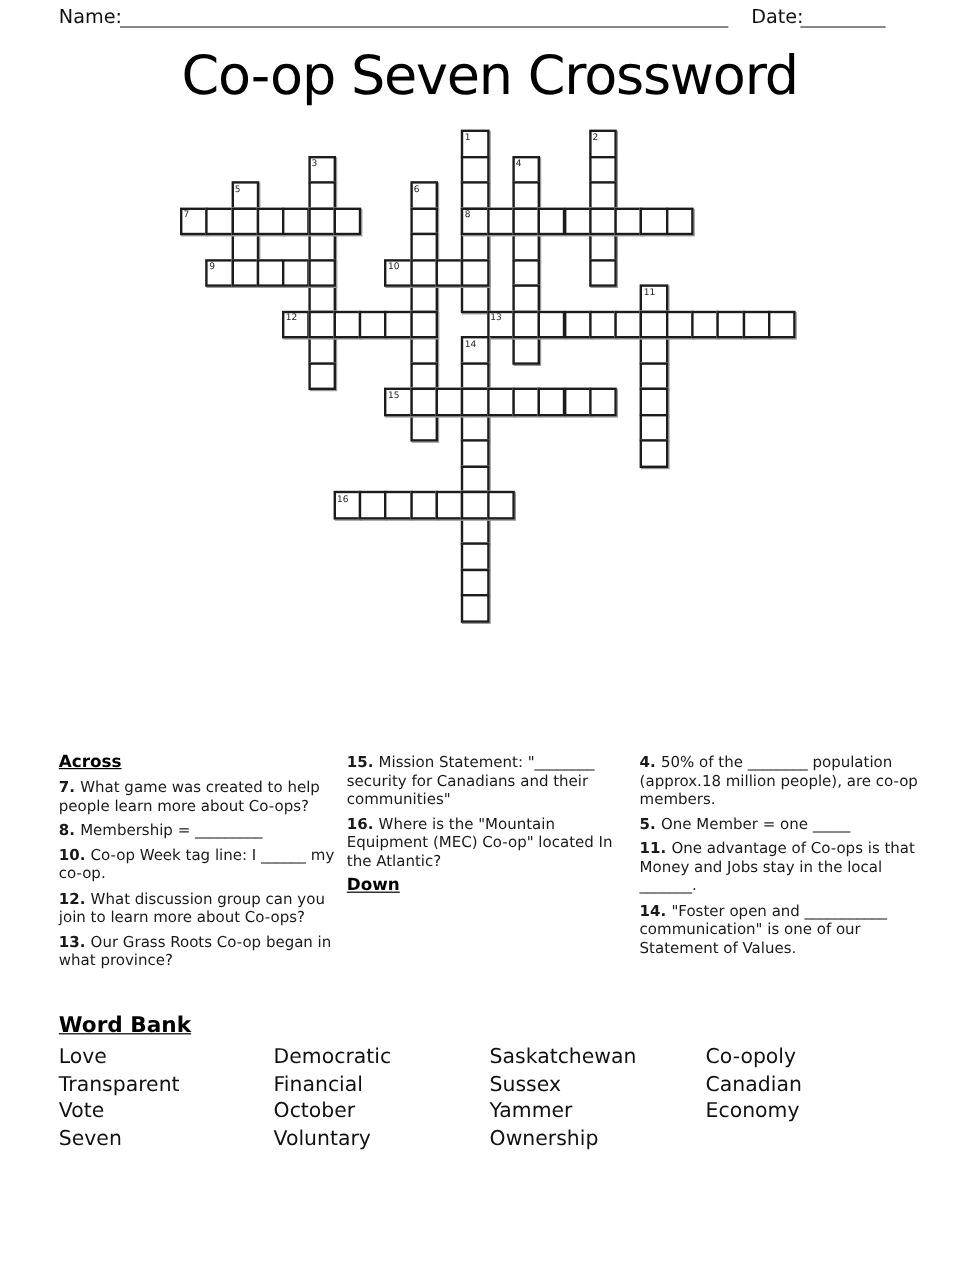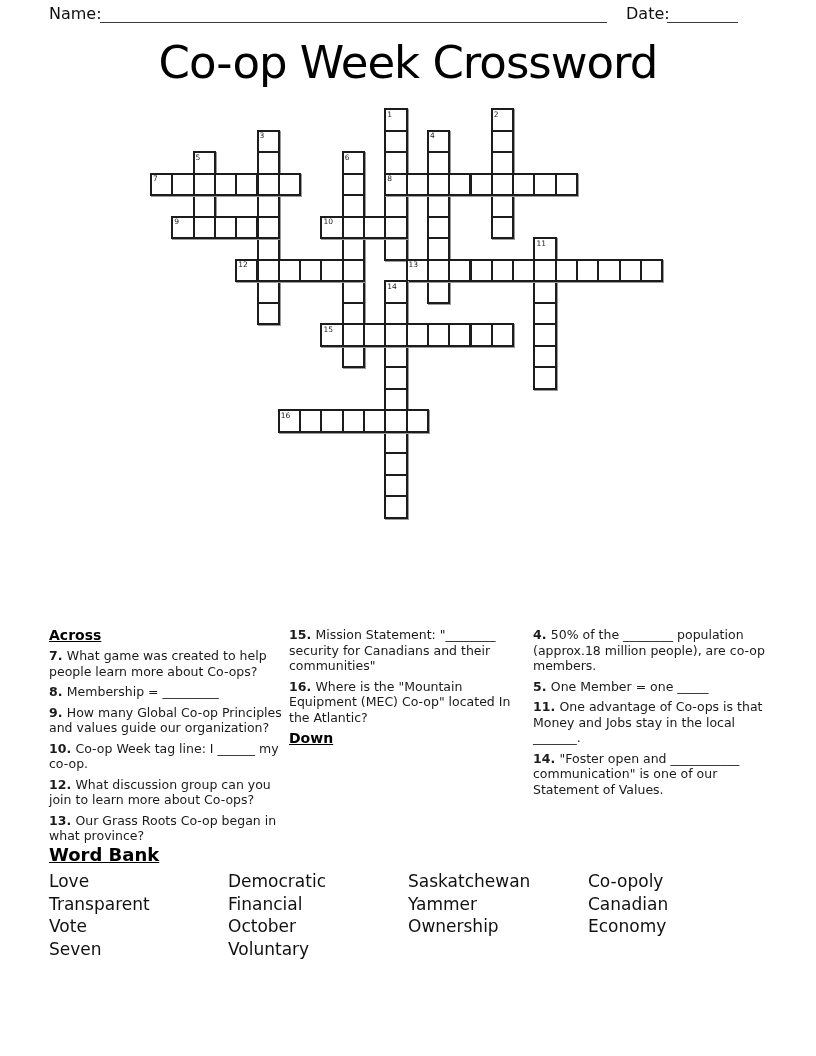--- a/index.html
+++ b/index.html
@@ -46,21 +46,21 @@
 </head>
 <body>
 
 <div>
 
   <span class="hdr-label" id="name-label">Name:</span>
   <div class="blank-line" id="name-line"></div>
   <span class="hdr-label" id="date-label">Date:</span>
   <div class="blank-line" id="date-line"></div>
 
-  <div class="title">Co-op Week Crossword</div>
+  <div class="title">Co-op Seven Crossword</div>
 
   <div id="grid">
       <div class="cell" style="left: 234.3px; top: 0px;"></div>
       <div class="cell" style="left: 234.3px; top: 21.5px;"></div>
       <div class="cell" style="left: 234.3px; top: 43px;"></div>
       <div class="cell" style="left: 234.3px; top: 64.5px;"></div>
       <div class="cell" style="left: 234.3px; top: 86px;"></div>
       <div class="cell" style="left: 234.3px; top: 107.5px;"></div>
       <div class="cell" style="left: 234.3px; top: 129px;"></div>
       <div class="cell" style="left: 340.8px; top: 0px;"></div>
@@ -193,21 +193,20 @@
       <span class="cellnum" style="left: 237.3px; top: 174.5px;">14</span>
       <span class="cellnum" style="left: 173.4px; top: 217.5px;">15</span>
       <span class="cellnum" style="left: 130.8px; top: 303.5px;">16</span>
     </div>
 
   <div class="clue-col" id="clue-col-1">
     <h3 class="section-heading">Across</h3>
     <div>
         <p class="clue"><b>7. </b><span>What game was created to help people learn more about Co-ops?</span></p>
         <p class="clue"><b>8. </b><span>Membership = _________</span></p>
-        <p class="clue"><b>9. </b><span>How many Global Co-op Principles and values guide our organization?</span></p>
         <p class="clue"><b>10. </b><span>Co-op Week tag line: I ______ my co-op.</span></p>
         <p class="clue"><b>12. </b><span>What discussion group can you join to learn more about Co-ops?</span></p>
         <p class="clue"><b>13. </b><span>Our Grass Roots Co-op began in what province?</span></p>
       </div>
   </div>
 
   <div class="clue-col" id="clue-col-2">
     <div>
         <p class="clue"><b>15. </b><span>Mission Statement: "________ security for Canadians and their communities"</span></p>
         <p class="clue"><b>16. </b><span>Where is the "Mountain Equipment (MEC) Co-op" located In the Atlantic?</span></p>
@@ -234,20 +233,21 @@
           <p class="wb-word">Seven</p>
         </div>
         <div class="wb-col" style="left: 179px;">
           <p class="wb-word">Democratic</p>
           <p class="wb-word">Financial</p>
           <p class="wb-word">October</p>
           <p class="wb-word">Voluntary</p>
         </div>
         <div class="wb-col" style="left: 359px;">
           <p class="wb-word">Saskatchewan</p>
+          <p class="wb-word">Sussex</p>
           <p class="wb-word">Yammer</p>
           <p class="wb-word">Ownership</p>
         </div>
         <div class="wb-col" style="left: 539px;">
           <p class="wb-word">Co-opoly</p>
           <p class="wb-word">Canadian</p>
           <p class="wb-word">Economy</p>
         </div>
       </div>
   </div>

